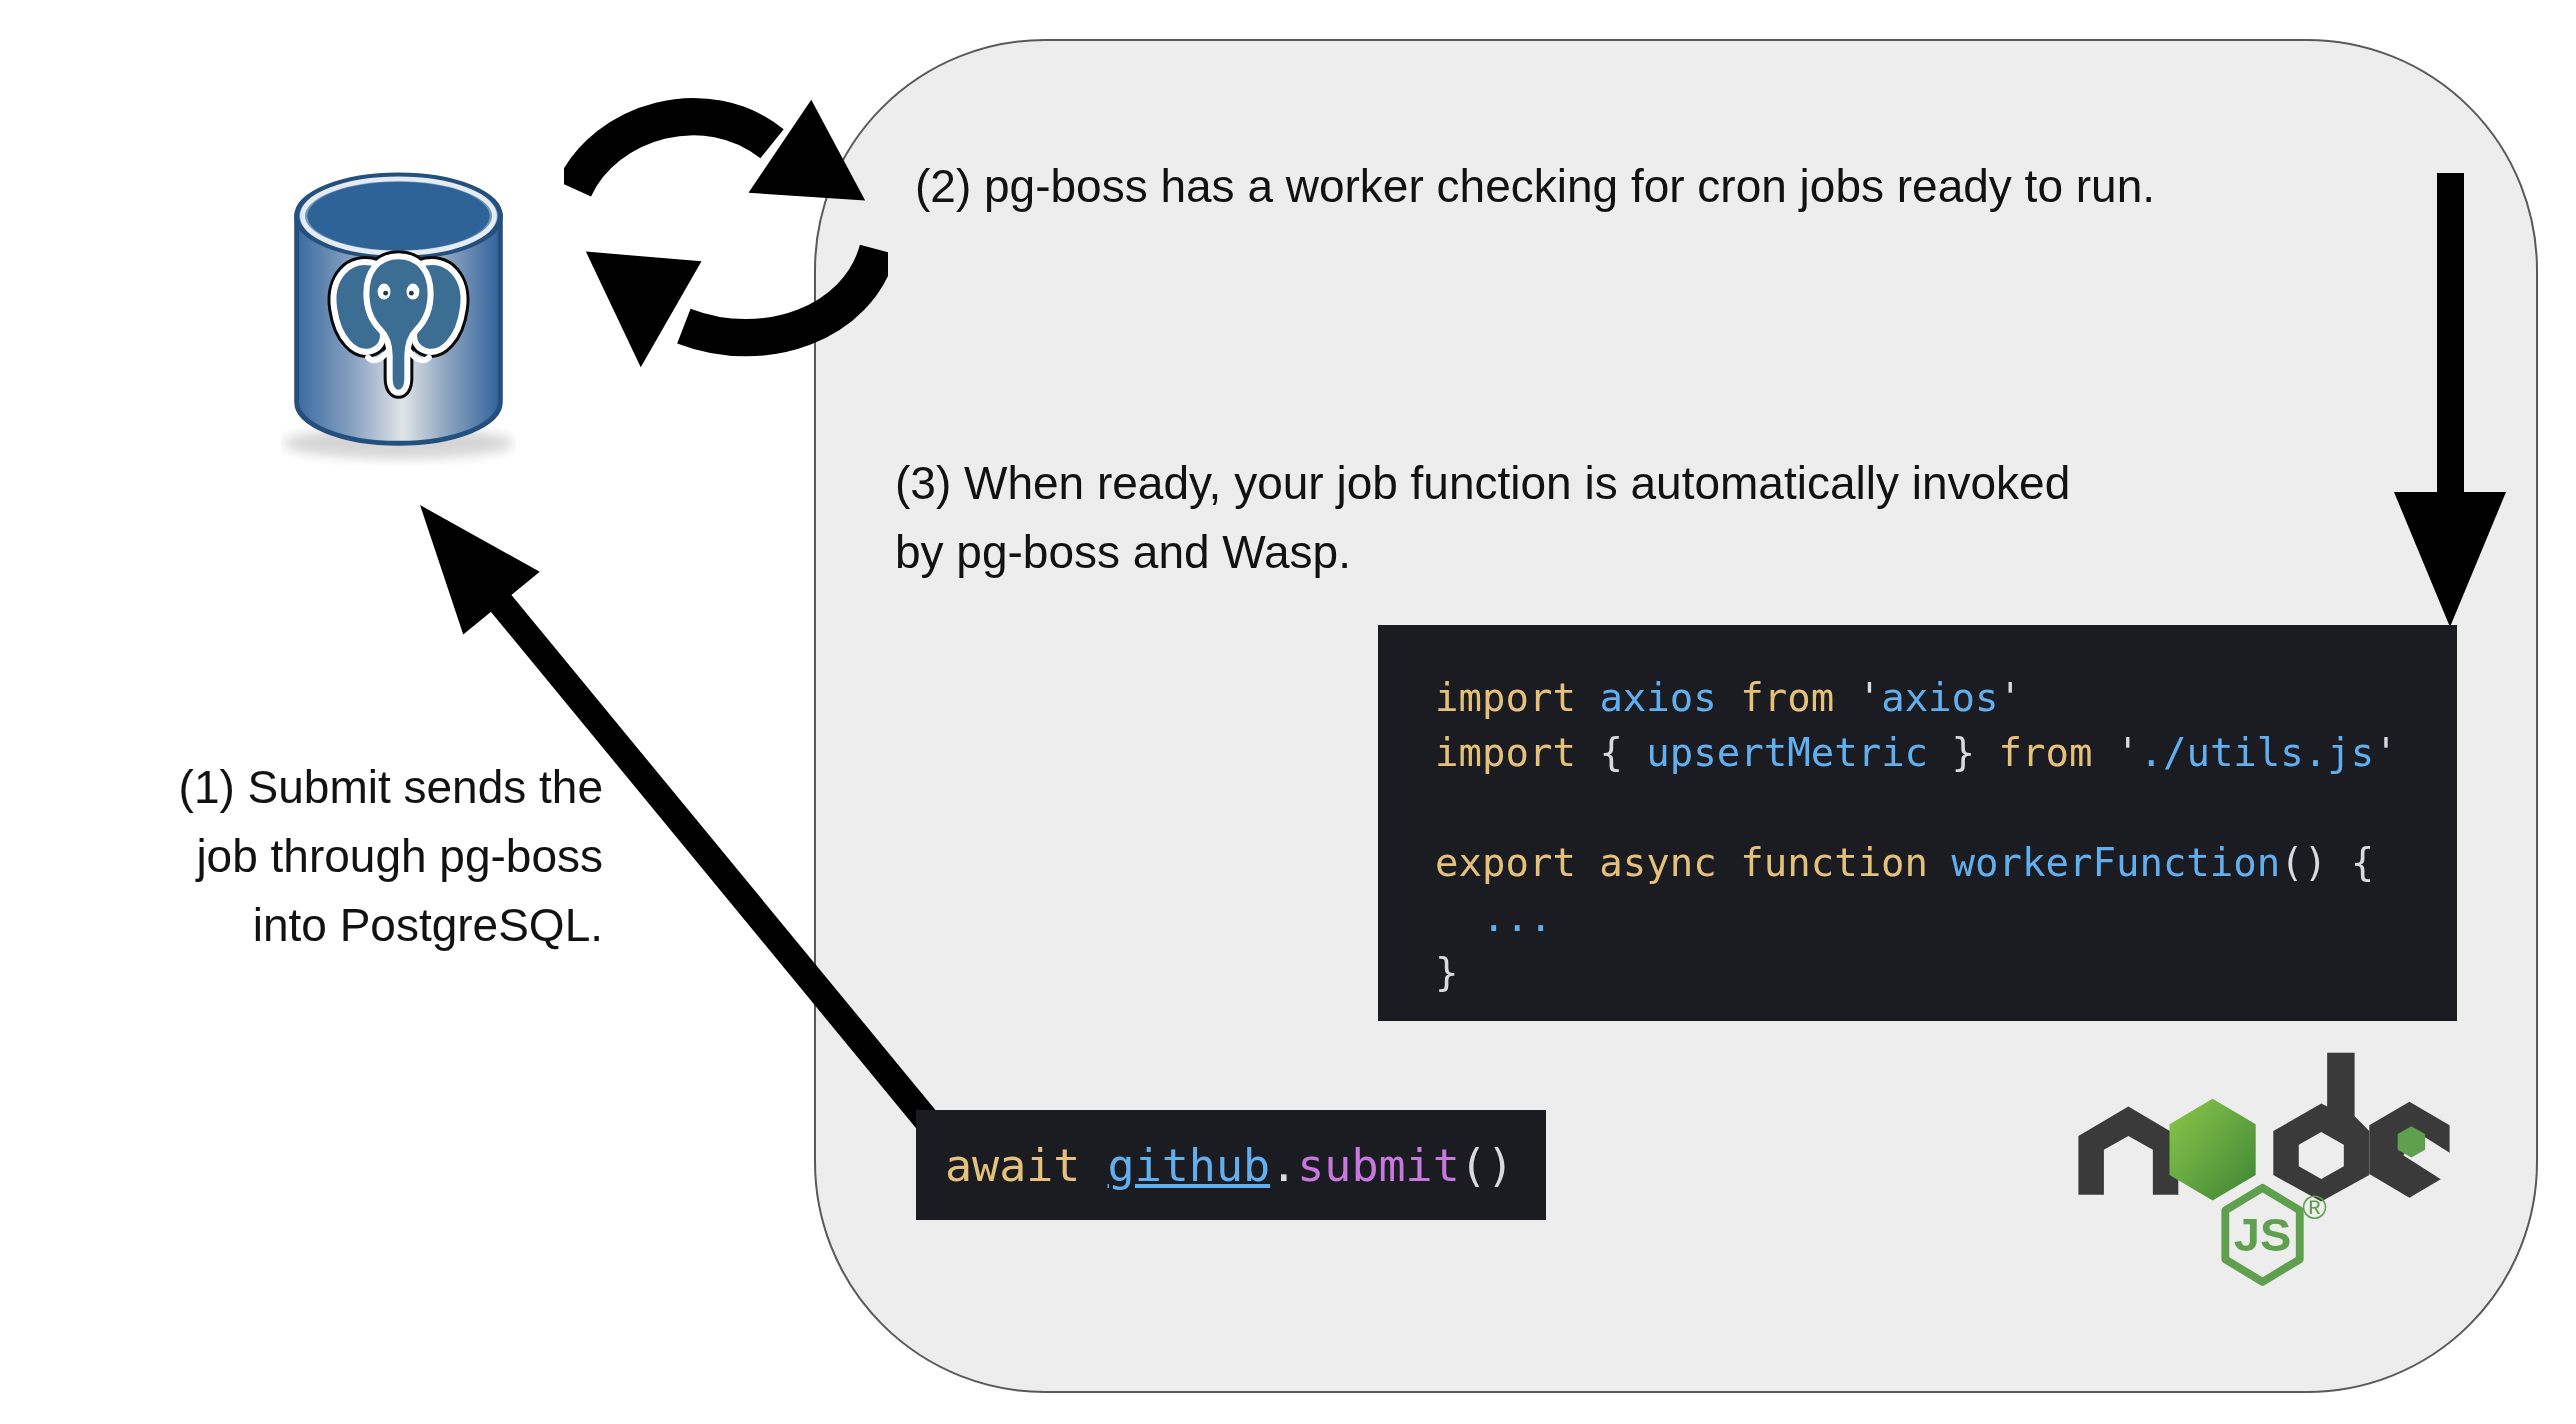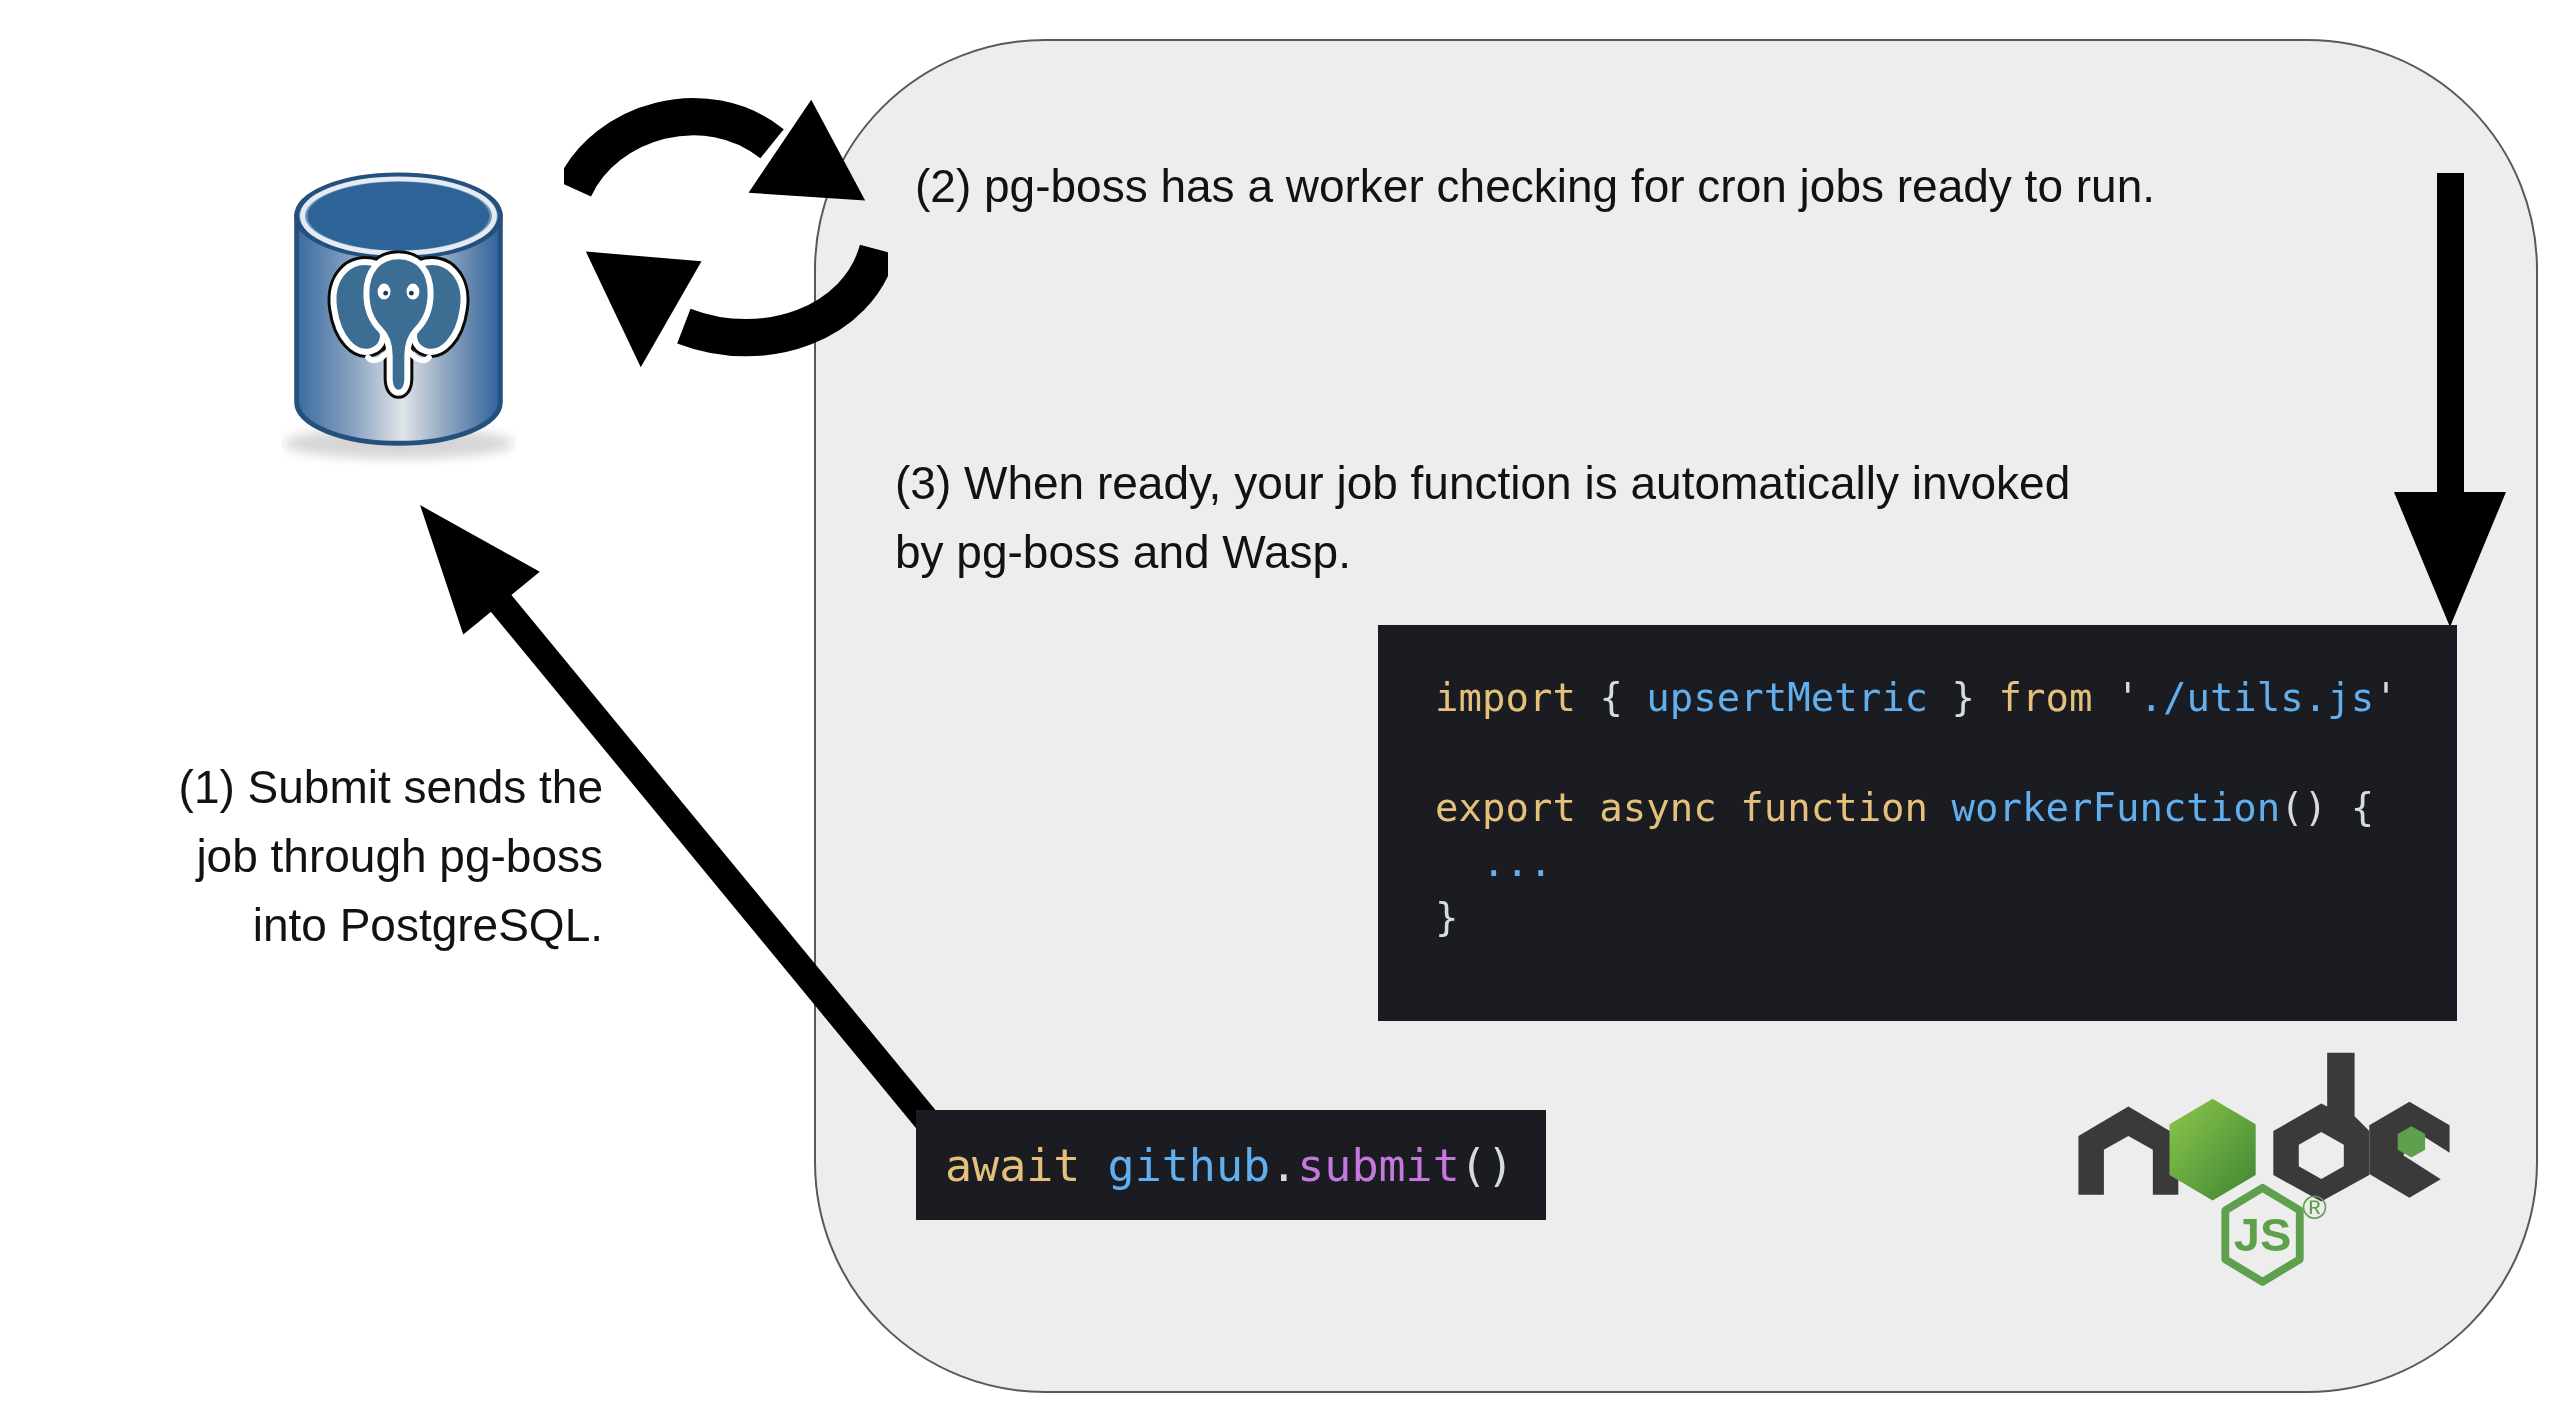--- a/index.html
+++ b/index.html
@@ -89,29 +89,30 @@
 
 <div class="abs step-text" id="step2-text">(2) pg-boss has a worker checking for cron jobs ready to run.</div>
 
 <div class="abs" id="down-arrow-shaft"></div>
 <div class="abs" id="down-arrow-head"></div>
 
 <div class="abs step-text" id="step3-text">(3) When ready, your job function is automatically invoked
 by pg-boss and Wasp.</div>
 
 <div class="abs code-block" id="worker-code">
+    <div class="cl"><span style="color: rgb(229, 192, 123);">import </span><span style="color: rgb(97, 175, 239);">axios</span><span style="color: rgb(229, 192, 123);"> from </span><span style="color: rgb(215, 218, 224);">'</span><span style="color: rgb(97, 175, 239);">axios</span><span style="color: rgb(215, 218, 224);">'</span></div>
     <div class="cl"><span style="color: rgb(229, 192, 123);">import </span><span style="color: rgb(215, 218, 224);">{ </span><span style="color: rgb(97, 175, 239);">upsertMetric</span><span style="color: rgb(215, 218, 224);"> } </span><span style="color: rgb(229, 192, 123);">from </span><span style="color: rgb(215, 218, 224);">'</span><span style="color: rgb(97, 175, 239);">./utils.js</span><span style="color: rgb(215, 218, 224);">'</span></div>
     <div class="cl">&nbsp;</div>
     <div class="cl"><span style="color: rgb(229, 192, 123);">export async function </span><span style="color: rgb(97, 175, 239); text-align: center;">workerFunction</span><span style="color: rgb(215, 218, 224);">() {</span></div>
     <div class="cl"><span style="color: rgb(97, 175, 239);">  ...</span></div>
     <div class="cl"><span style="color: rgb(215, 218, 224);">}</span></div>
   </div>
 
 <div class="abs code-block" id="submit-code">
-    <div class="cl"><span style="color: rgb(229, 192, 123);">await </span><span style="color: rgb(97, 175, 239);">github</span><span style="color: rgb(215, 218, 224);">.</span><span style="color: rgb(198, 120, 221); margin-top: 32px;">submit</span><span style="color: rgb(215, 218, 224);">()</span></div>
+    <div class="cl"><span style="color: rgb(229, 192, 123);">await </span><span style="color: rgb(97, 175, 239); text-decoration: underline;">github</span><span style="color: rgb(215, 218, 224);">.</span><span style="color: rgb(198, 120, 221); margin-top: 32px;">submit</span><span style="color: rgb(215, 218, 224);">()</span></div>
   </div>
 
 <div class="abs step-text" id="step1-text">(1) Submit sends the
 job through pg-boss
 into PostgreSQL.</div>
 
 <svg class="abs" style="left:2072px;top:1038px;" width="432" height="284" viewBox="0 0 440 290">
   <defs>
     <linearGradient id="hexGrad" x1="0" y1="0" x2="1" y2="1">
       <stop offset="0" stop-color="#8cc84b"></stop>

